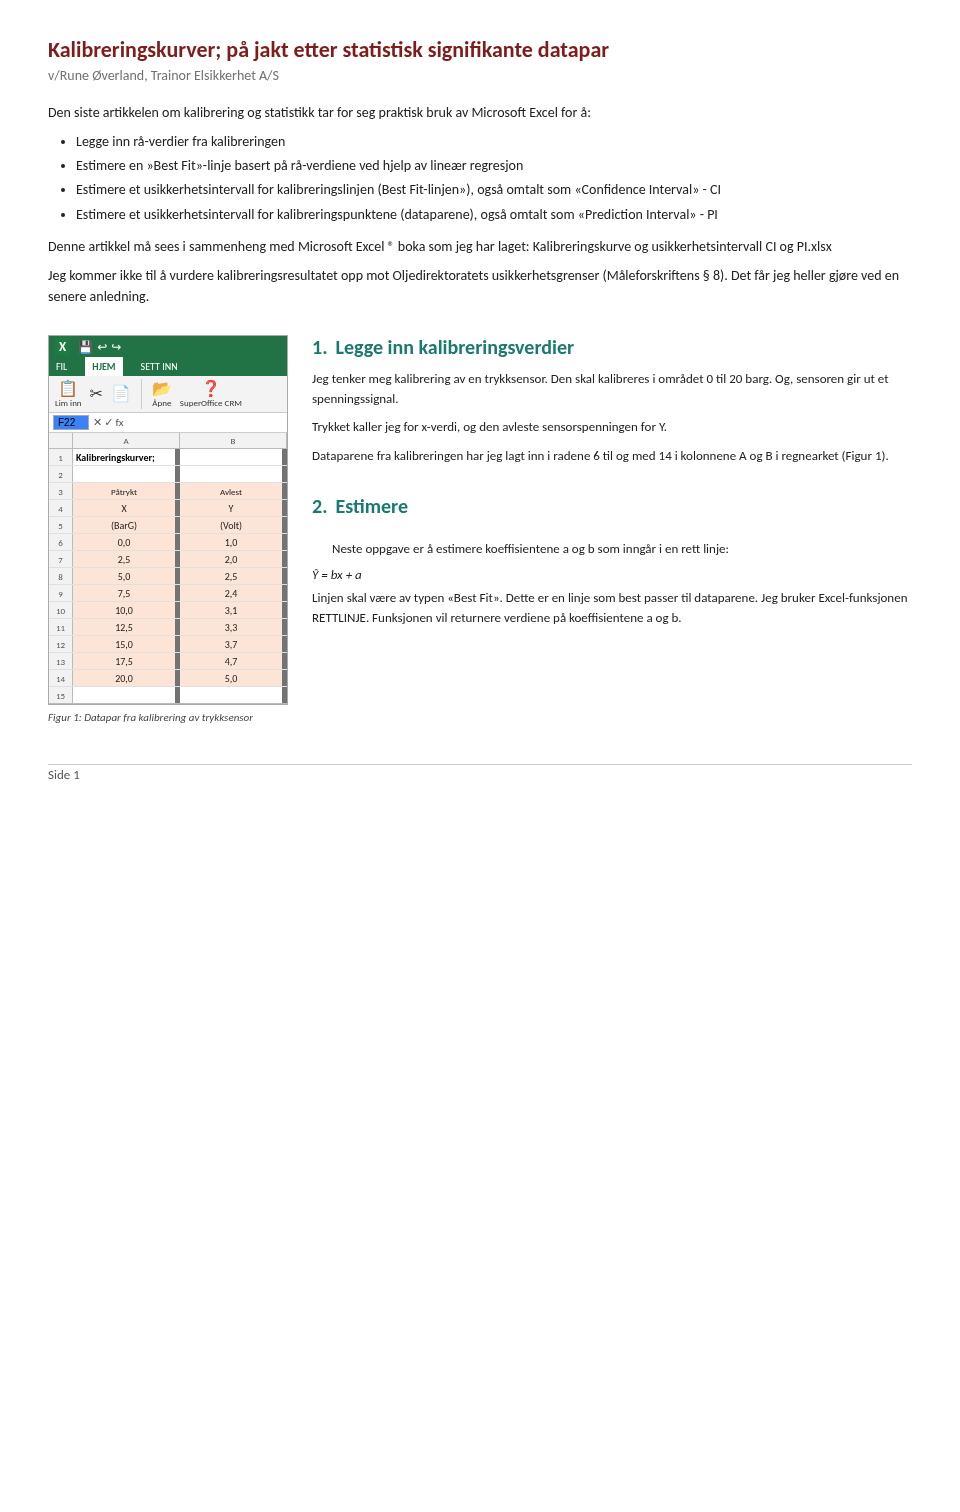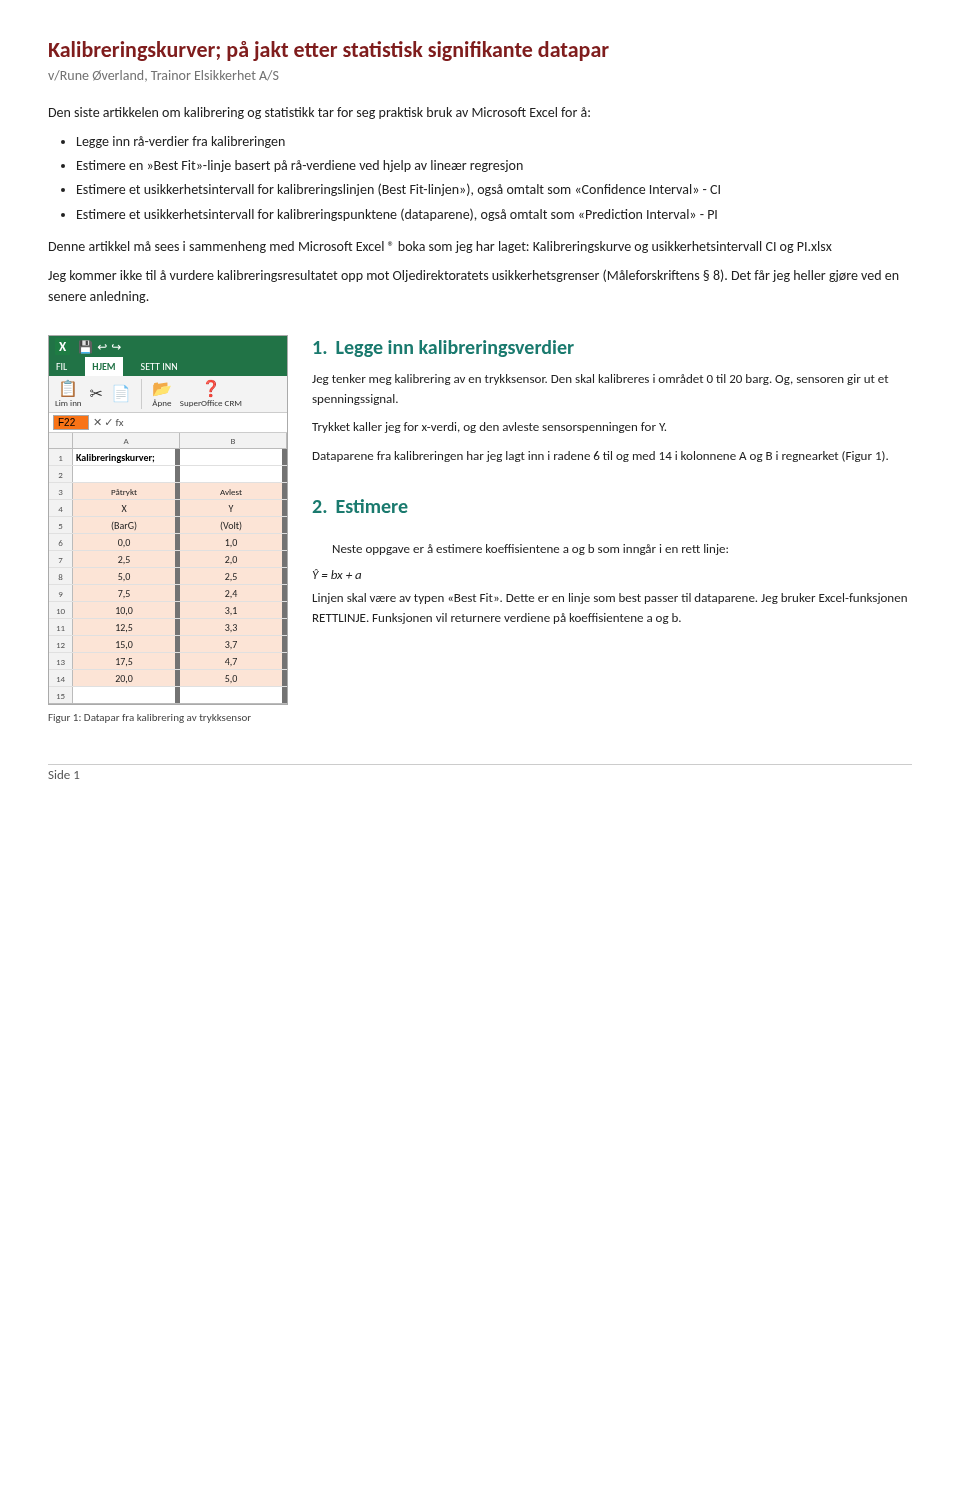--- a/index.html
+++ b/index.html
@@ -139,21 +139,21 @@
       display: flex;
       align-items: center;
       gap: 4px;
       font-size: 10px;
     }
     .excel-cell-ref {
       border: 1px solid #aaa;
       padding: 1px 4px;
       width: 36px;
       font-size: 10px;
-      background: #f97316;
+      background: #3b82f6;
     }
     .excel-formula-icons {
       display: flex;
       gap: 2px;
       align-items: center;
       color: #555;
       font-size: 11px;
     }
     .excel-formula-content {
       flex: 1;
@@ -227,20 +227,21 @@
       justify-content: center;
     }
     .excel-cell.label-cell {
       background: #fce4d6;
       font-size: 9px;
     }
     .figure-caption {
       font-size: 11px;
       color: #444;
       margin-top: 6px;
+      font-style: italic;
       text-align: left;
     }
     
     .section-heading {
       font-size: 20px;
       color: #1a5276;
       font-weight: bold;
       margin-bottom: 6px;
     }
     .section-number {

